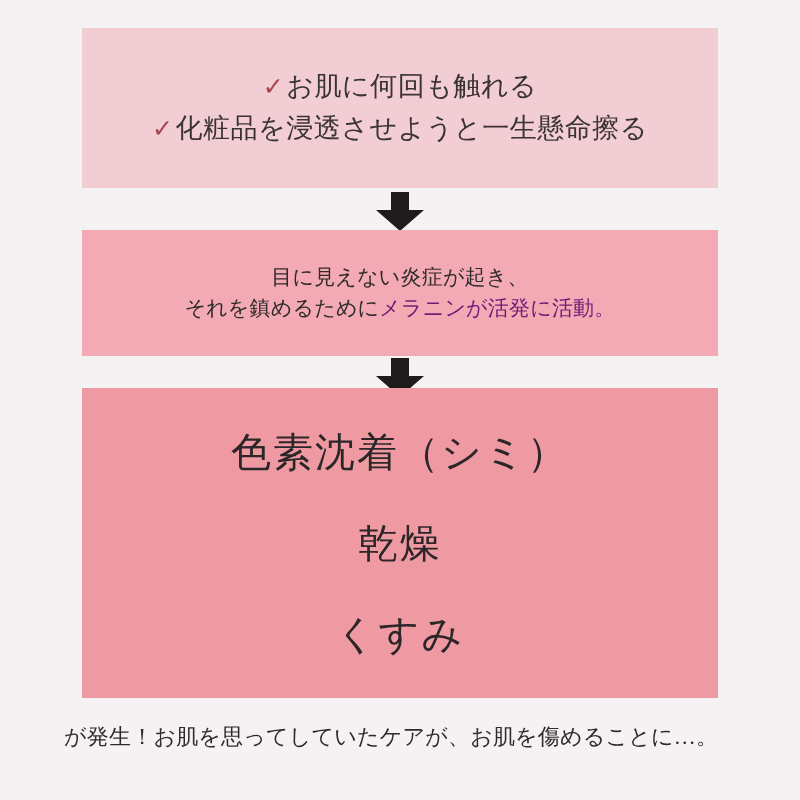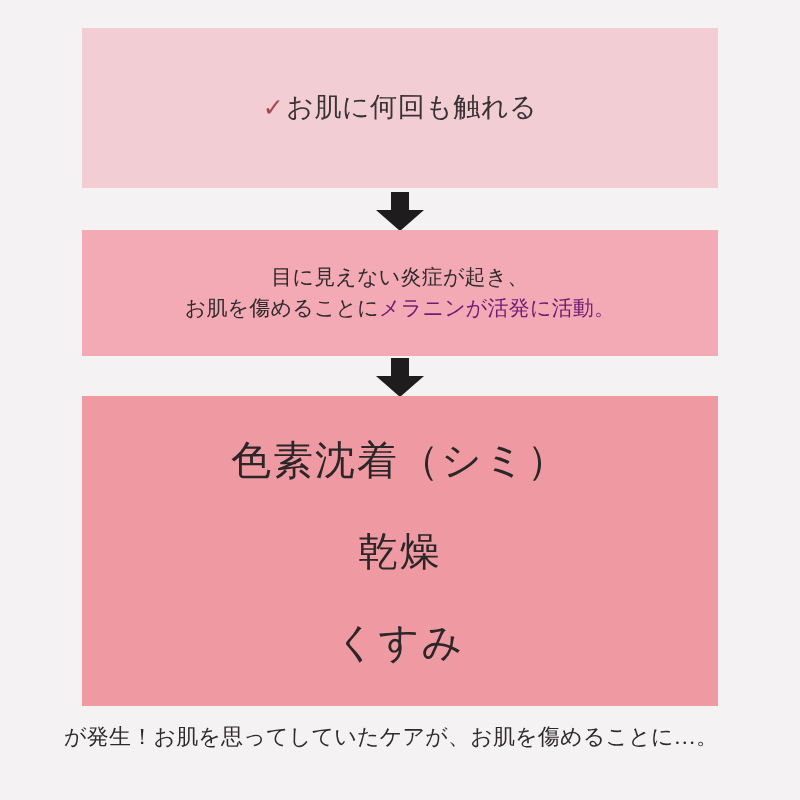--- a/index.html
+++ b/index.html
@@ -78,21 +78,21 @@
     color: #2f2a2b;
     white-space: nowrap;
   }
   .hl {
     color: #701a75;
   }
 
   
   #step3 {
     left: 82px;
-    top: 396px;
+    top: 388px;
     width: 636px;
     height: 310px;
     background: #ef9aa2;
     justify-content: center;
     gap: 36px;
     font-family: Liberation Serif, serif;
   }
   #step3 .big {
     font-size: 40px;
     letter-spacing: 0.05em;
@@ -114,32 +114,35 @@
 </style>
 </head>
 <body>
 
 <div id="page">
 
   <div class="box" id="step1">
     <div class="line">
       <span class="check">✓</span><span>お肌に何回も触れる</span>
     </div>
+    <div class="line">
+      <span class="check">✓</span><span>化粧品を浸透させようと一生懸命擦る</span>
+    </div>
   </div>
 
   <div class="arrow" id="arrow1">
     <svg width="52" height="40" viewBox="0 0 52 40" aria-hidden="true">
       <polygon points="17,0 35,0 35,18 50,18 26,39 2,18 17,18" fill="#1f1c1d"></polygon>
     </svg>
   </div>
 
   <div class="box" id="step2">
     <div class="line">目に見えない炎症が起き、</div>
     <div class="line">
-      <span>お肌を傷めることに</span><span class="hl">メラニンが活発に活動。</span>
+      <span>それを鎮めるために</span><span class="hl">メラニンが活発に活動。</span>
     </div>
   </div>
 
   <div class="arrow" id="arrow2">
     <svg width="52" height="40" viewBox="0 0 52 40" aria-hidden="true">
       <polygon points="17,0 35,0 35,18 50,18 26,39 2,18 17,18" fill="#1f1c1d"></polygon>
     </svg>
   </div>
 
   <div class="box" id="step3">

